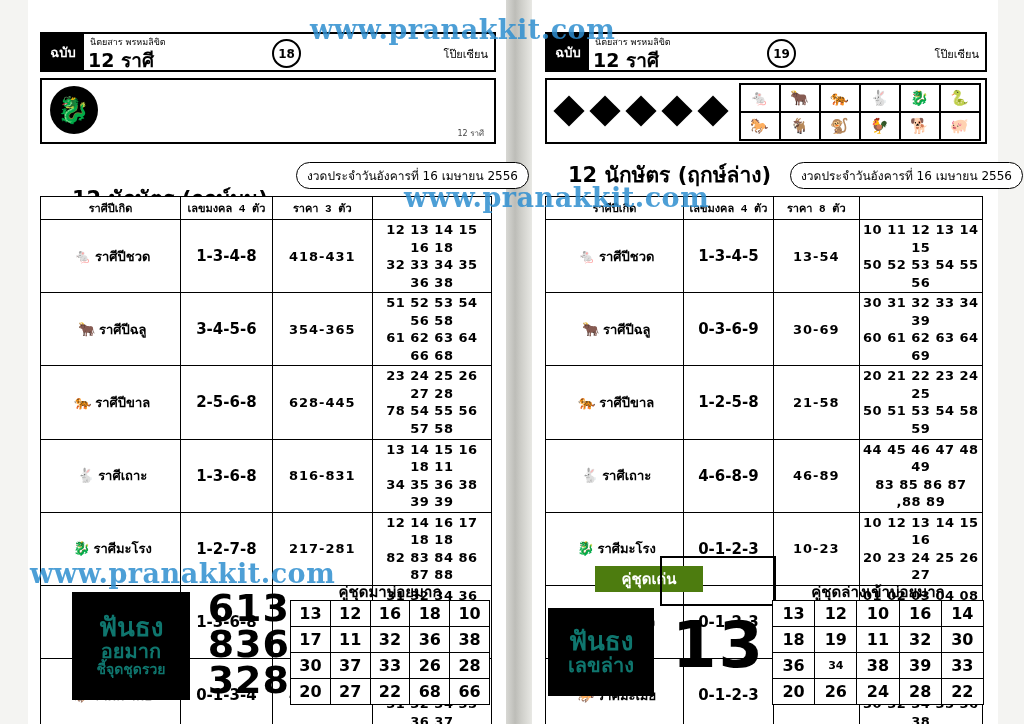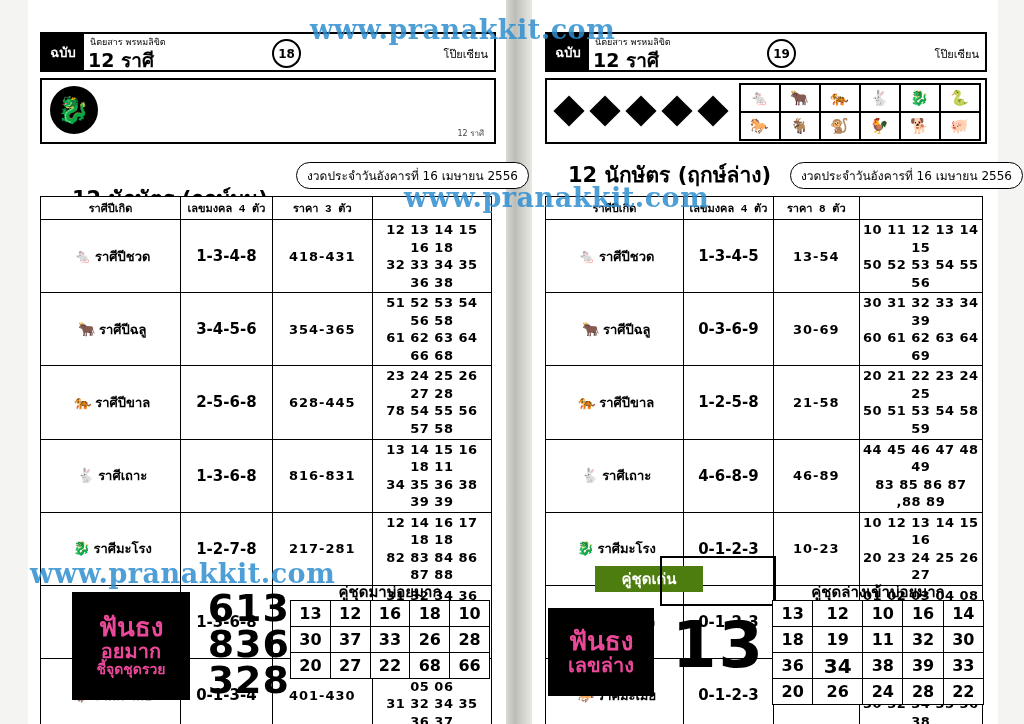--- a/index.html
+++ b/index.html
@@ -67,21 +67,21 @@
     font-size:13px;font-weight:bold;}
   .hd{font-size:11px !important;font-weight:bold;padding:2px 0 !important;font-family:Liberation Mono, monospace;}
   .sign{font-size:12px;text-align:center;padding-left:4px !important;white-space:nowrap;}
   .sign .ico{font-size:14px;margin-right:3px;}
   .num3{font-size:17px;letter-spacing:1px;}
   .num2{font-size:17px;letter-spacing:1px;}
   .sixcell{font-size:9.5px;font-weight:normal;line-height:1.35;padding:1px 2px !important;
     letter-spacing:0.5px;}
 
   
-  .blackbox{position:absolute;background:#000;color:#ec4899;display:flex;flex-direction:column;
+  .blackbox{position:absolute;background:#000;color:#0f766e;display:flex;flex-direction:column;
     align-items:center;justify-content:center;}
   .bb-l1{font-size:26px;font-weight:bold;line-height:1.05;}
   .bb-l2{font-size:20px;font-weight:bold;line-height:1.05;}
   .bb-l3{font-size:14px;font-weight:bold;line-height:1.1;}
   .bignums{position:absolute;text-align:right;}
   .bignums div{font-size:38px;font-weight:bold;line-height:0.95;letter-spacing:1px;}
   .panel-title{position:absolute;font-size:15px;font-weight:bold;text-align:center;}
   .hilite{position:absolute;font-size:44px;font-weight:bold;letter-spacing:1px;}
   .hilite-big{position:absolute;font-size:64px;font-weight:bold;letter-spacing:2px;}
 </style>
@@ -197,20 +197,27 @@
   </div>
   <div class="panel-title" style="left:290px;top:580px;width:200px;">คู่ชุดมาบ่อยมาก</div>
   <table class="grid" id="left-pairs" style="left:290px;top:600px;width:200px;">
       <tbody>
         <tr style="height: 26px;">
           <td style="font-size: 16px;">13</td>
           <td style="font-size: 16px;">12</td>
           <td style="font-size: 16px;">16</td>
           <td style="font-size: 16px;">18</td>
           <td style="font-size: 16px;">10</td>
+        </tr>
+        <tr style="height: 26px;">
+          <td style="font-size: 16px;">17</td>
+          <td style="font-size: 16px;">11</td>
+          <td style="font-size: 16px;">32</td>
+          <td style="font-size: 16px;">36</td>
+          <td style="font-size: 16px;">38</td>
         </tr>
         <tr style="height: 26px;">
           <td style="font-size: 16px;">30</td>
           <td style="font-size: 16px;">37</td>
           <td style="font-size: 16px;">33</td>
           <td style="font-size: 16px;">26</td>
           <td style="font-size: 16px;">28</td>
         </tr>
         <tr style="height: 26px;">
           <td style="font-size: 16px;">20</td>
@@ -355,21 +362,21 @@
         </tr>
         <tr style="height: 26px;">
           <td style="font-size: 16px;">18</td>
           <td style="font-size: 16px;">19</td>
           <td style="font-size: 16px;">11</td>
           <td style="font-size: 16px;">32</td>
           <td style="font-size: 16px;">30</td>
         </tr>
         <tr style="height: 26px;">
           <td style="font-size: 16px;">36</td>
-          <td style="font-size: 20px; margin-top: 36px;">34</td>
+          <td style="font-size: 11px; margin-top: 36px;">34</td>
           <td style="font-size: 16px;">38</td>
           <td style="font-size: 16px;">39</td>
           <td style="font-size: 16px;">33</td>
         </tr>
         <tr style="height: 26px;">
           <td style="font-size: 16px;">20</td>
           <td style="font-size: 16px;">26</td>
           <td style="font-size: 16px;">24</td>
           <td style="font-size: 16px;">28</td>
           <td style="font-size: 16px;">22</td>

